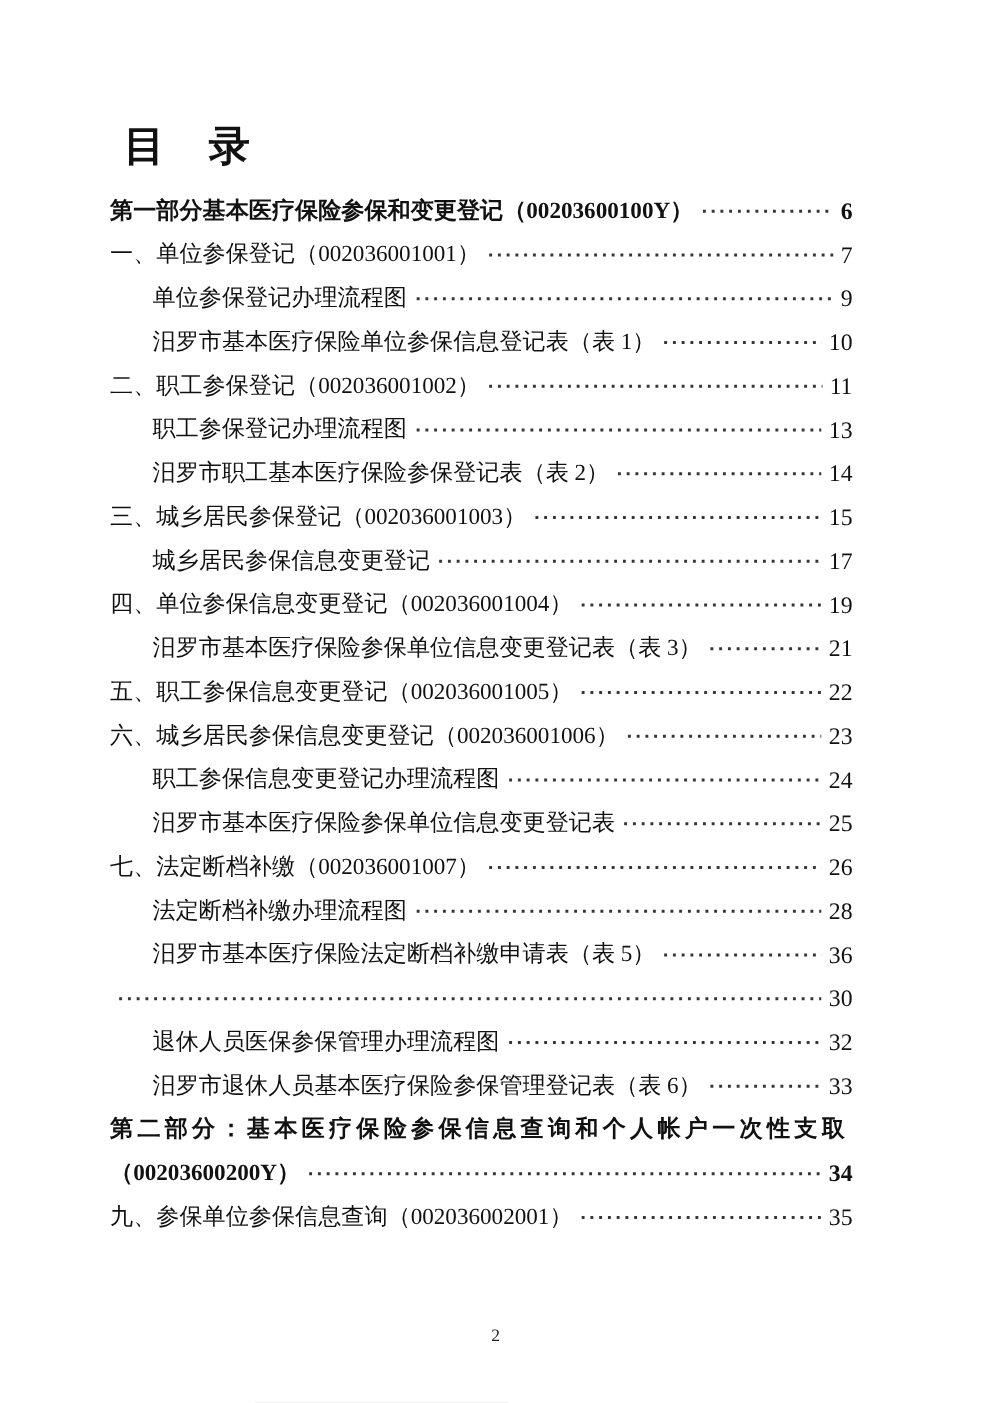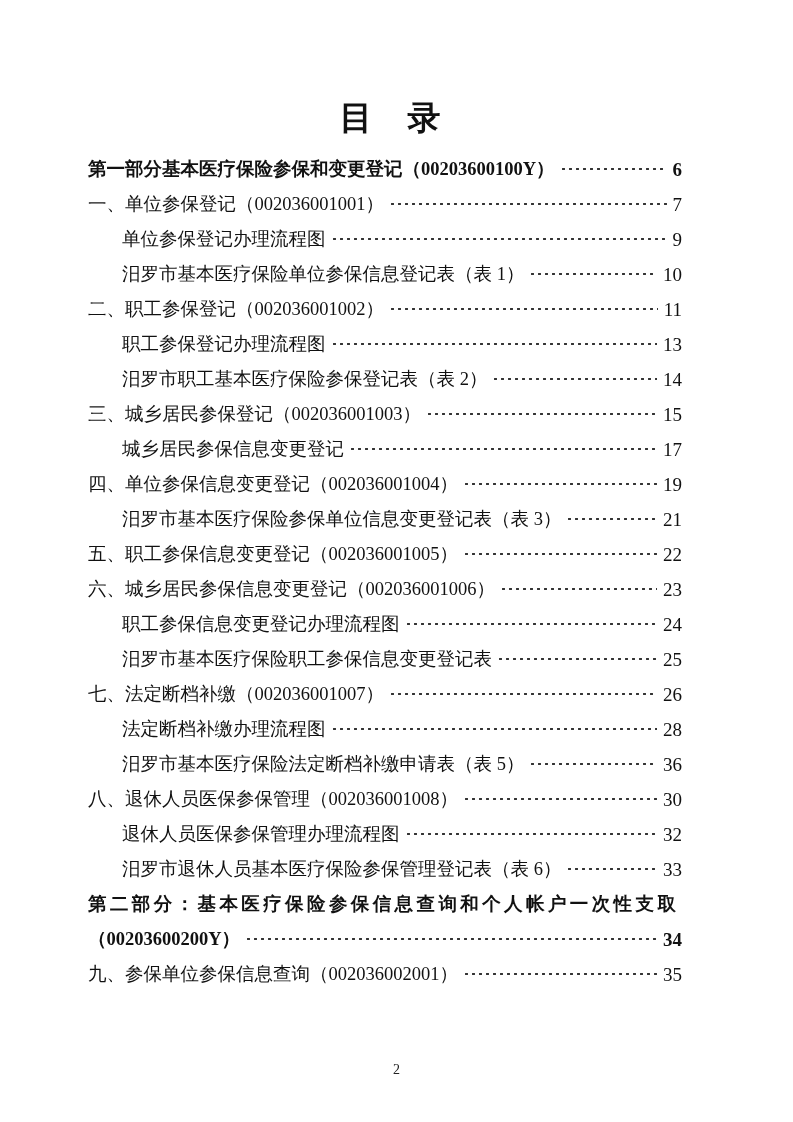--- a/index.html
+++ b/index.html
@@ -15,21 +15,20 @@
   }
   .content {
     position: absolute;
     left: 88px;
     top: 98px;
     width: 594px;
   }
   .doc-title {
     font-size: 33px;
     font-weight: 700;
-    text-align: center;
     margin: 0 0 0 11px;
     line-height: 40px;
     letter-spacing: 1px;
     white-space: pre;
   }
   .toc {
     margin-top: 14px;
     font-size: 18.5px;
   }
   .row {
@@ -143,41 +142,40 @@
           <span class="t">六、城乡居民参保信息变更登记（002036001006）</span>
           <span class="leader"></span>
           <span class="pg">23</span>
         </div>
         <div class="row sub">
           <span class="t">职工参保信息变更登记办理流程图</span>
           <span class="leader"></span>
           <span class="pg">24</span>
         </div>
         <div class="row sub">
-          <span class="t">汨罗市基本医疗保险职工参保信息变更登记表</span>
+          <span class="t">汨罗市基本医疗保险参保单位信息变更登记表</span>
           <span class="leader"></span>
           <span class="pg">25</span>
         </div>
         <div class="row item">
           <span class="t">七、法定断档补缴（002036001007）</span>
           <span class="leader"></span>
           <span class="pg">26</span>
         </div>
         <div class="row sub">
           <span class="t">法定断档补缴办理流程图</span>
           <span class="leader"></span>
           <span class="pg">28</span>
         </div>
         <div class="row sub">
           <span class="t">汨罗市基本医疗保险法定断档补缴申请表（表 5）</span>
           <span class="leader"></span>
           <span class="pg">36</span>
         </div>
         <div class="row item">
-          <span class="t">八、退休人员医保参保管理（002036001008）</span>
           <span class="leader"></span>
           <span class="pg">30</span>
         </div>
         <div class="row sub">
           <span class="t">退休人员医保参保管理办理流程图</span>
           <span class="leader"></span>
           <span class="pg">32</span>
         </div>
         <div class="row sub">
           <span class="t">汨罗市退休人员基本医疗保险参保管理登记表（表 6）</span>

